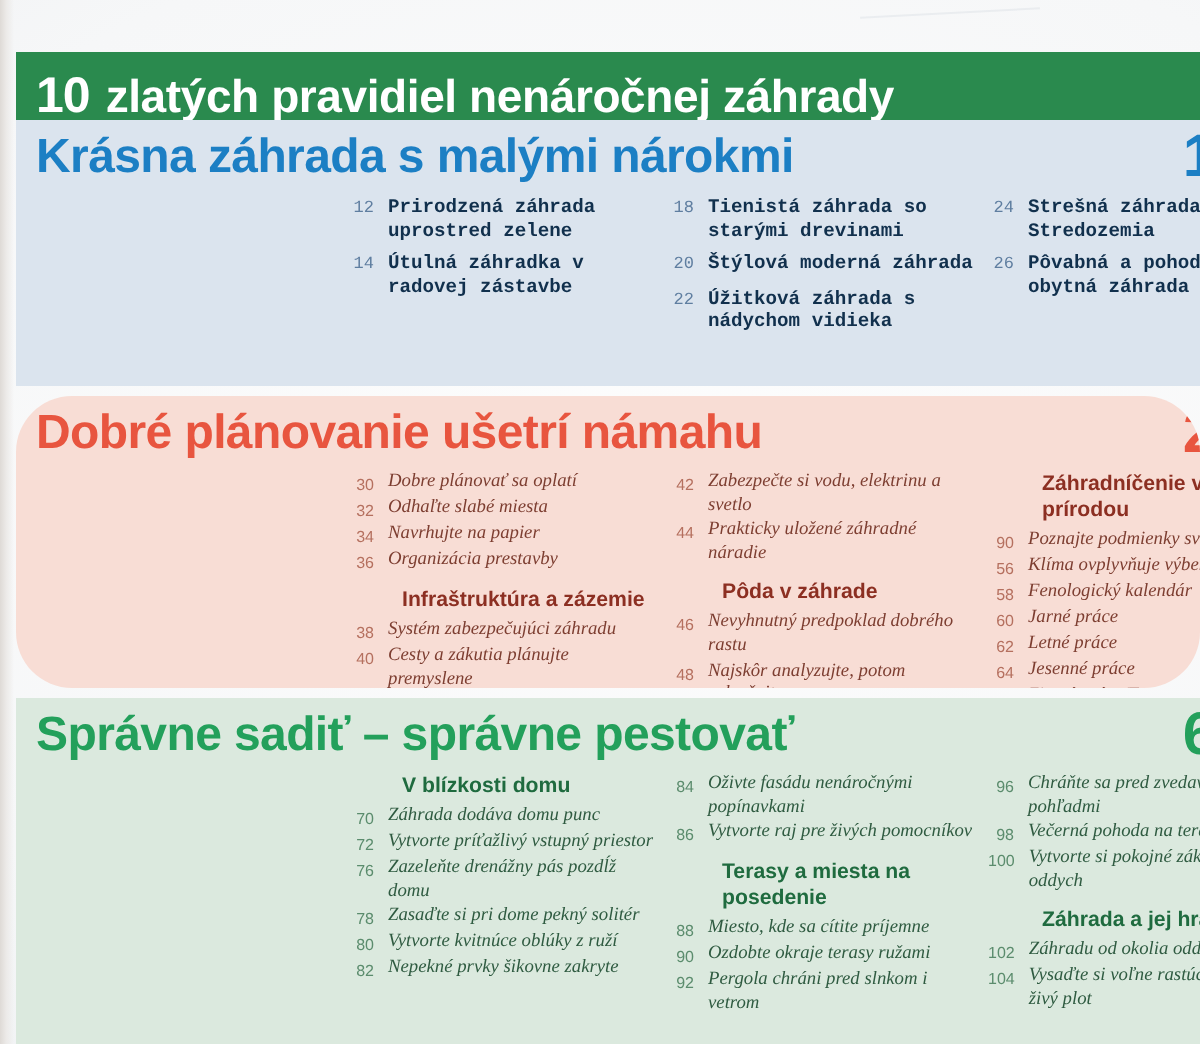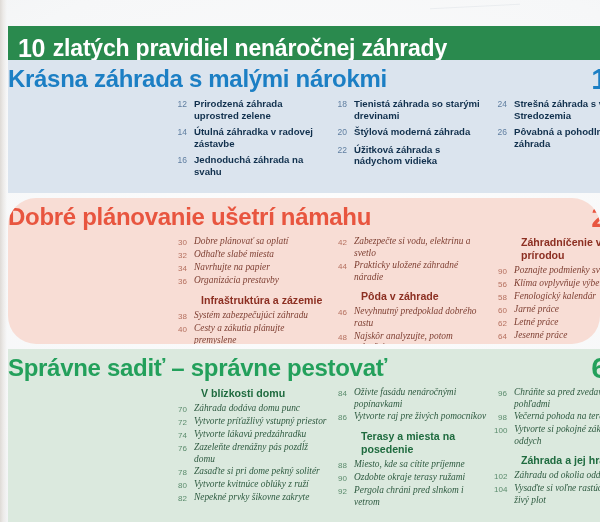--- a/index.html
+++ b/index.html
@@ -72,21 +72,21 @@
   .sec-head {
     position: relative;
     height: 38px;
     display: flex;
     align-items: center;
     justify-content: space-between;
   }
   .sec-head-title {
     font-size: 24px;
     font-weight: bold;
-    padding-left: 0;
+    padding-left: 10px;
     line-height: 1;
     letter-spacing: -0.3px;
     white-space: nowrap;
   }
   .sec-head-num {
     font-size: 30px;
     font-weight: bold;
     line-height: 1;
     padding-right: 0px;
     margin-right: -8px;
@@ -124,21 +124,21 @@
     line-height: 11px;
     padding-top: 1px;
   }
   .entry-text {
     flex: 1 1 auto;
     font-size: 9px;
     line-height: 11px;
   }
 
   
-  .sec-blue .entry { margin-bottom: 5px; }
+  .sec-blue .entry { margin-bottom: 5px; font-family: Liberation Mono, monospace; }
   .sec-blue .entry-num { color: #5f7ea0; font-size: 8.5px; line-height: 11.5px; }
   .sec-blue .entry-text {
     color: #11304d;
     font-size: 9.6px;
     line-height: 11.5px;
     font-weight: 600;
   }
 
   
   .sec-pink .entry-num { color: #b5705f; }
@@ -205,24 +205,20 @@
       <div class="cols">
         <div class="col">
           <div class="entry">
             <span class="entry-num">12</span>
             <span class="entry-text">Prirodzená záhrada uprostred zelene</span>
           </div>
           <div class="entry">
             <span class="entry-num">14</span>
             <span class="entry-text">Útulná záhradka v radovej zástavbe</span>
           </div>
-          <div class="entry">
-            <span class="entry-num">16</span>
-            <span class="entry-text">Jednoduchá záhrada na svahu</span>
-          </div>
         </div>
         <div class="col">
           <div class="entry">
             <span class="entry-num">18</span>
             <span class="entry-text">Tienistá záhrada so starými drevinami</span>
           </div>
           <div class="entry">
             <span class="entry-num">20</span>
             <span class="entry-text">Štýlová moderná záhrada</span>
           </div>
@@ -338,24 +334,20 @@
           <div class="subhead first">V blízkosti domu</div>
           <div class="entry">
             <span class="entry-num">70</span>
             <span class="entry-text">Záhrada dodáva domu punc</span>
           </div>
           <div class="entry">
             <span class="entry-num">72</span>
             <span class="entry-text">Vytvorte príťažlivý vstupný priestor</span>
           </div>
           <div class="entry">
-            <span class="entry-num">74</span>
-            <span class="entry-text">Vytvorte lákavú predzáhradku</span>
-          </div>
-          <div class="entry">
             <span class="entry-num">76</span>
             <span class="entry-text">Zazeleňte drenážny pás pozdĺž domu</span>
           </div>
           <div class="entry">
             <span class="entry-num">78</span>
             <span class="entry-text">Zasaďte si pri dome pekný solitér</span>
           </div>
           <div class="entry">
             <span class="entry-num">80</span>
             <span class="entry-text">Vytvorte kvitnúce oblúky z ruží</span>

